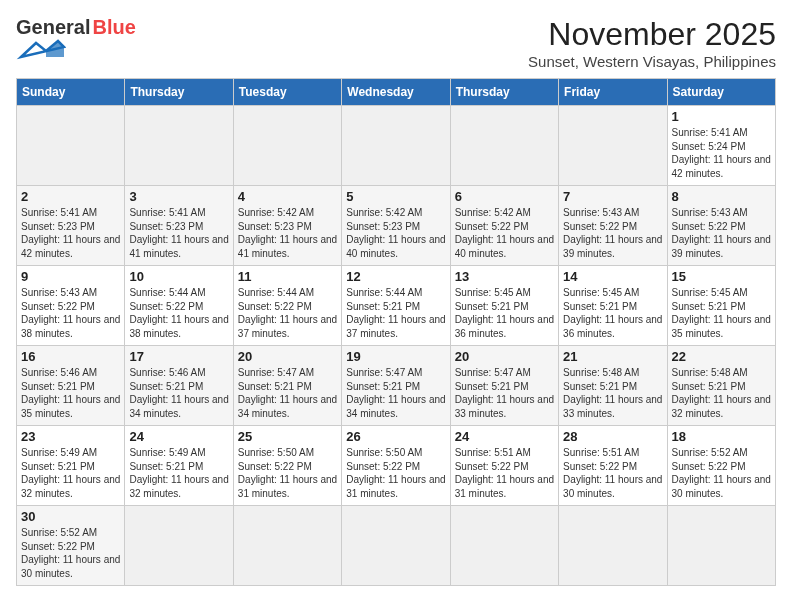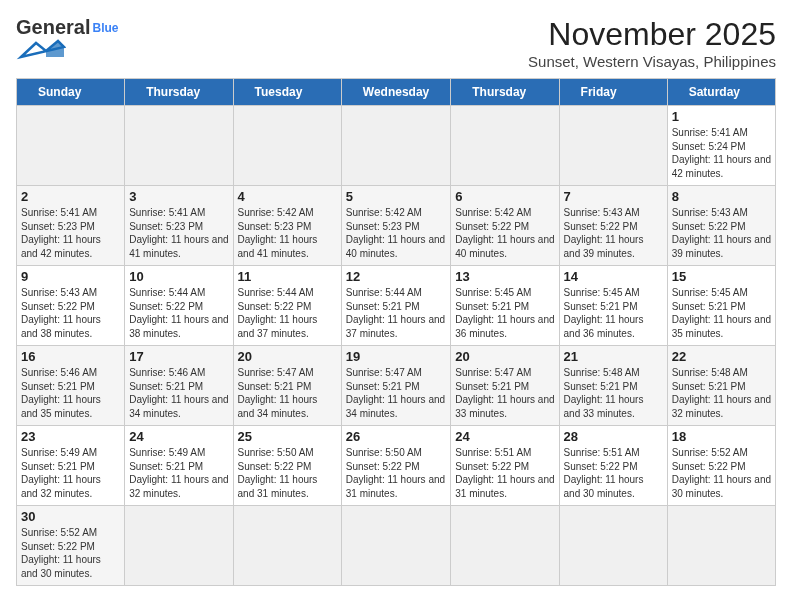--- a/index.html
+++ b/index.html
@@ -36,21 +36,21 @@
     }
     table {
       width: 100%;
       border-collapse: collapse;
       font-size: 11px;
     }
     thead th {
       background: #2a6db5;
       color: #fff;
       text-align: left;
-      padding: 6px 21px;
+      padding: 6px 5px;
       font-size: 12px;
       font-weight: bold;
       border: 1px solid #ccc;
     }
     tbody td {
       border: 1px solid #ccc;
       vertical-align: top;
       padding: 3px 4px;
       width: calc(100% / 7);
       min-height: 70px;
@@ -78,21 +78,21 @@
       background: #f0f0f0 !important;
     }
   </style>
 </head>
 <body>
 
 <div class="header">
   <div class="logo">
     <div style="display:flex;align-items:center;gap:2px;">
       <span style="font-size:20px;font-weight:bold;color:#333;">General</span>
-      <span style="font-size:12px;font-weight:bold;color:#3b82f6;">Blue</span>
+      <span style="font-size:20px;font-weight:bold;color:#ef4444;">Blue</span>
     </div>
     <svg width="50" height="22" viewBox="0 0 50 22">
       <polygon points="5,18 20,4 30,12 42,2 48,8" fill="none" stroke="#1a6dba" stroke-width="2.5"></polygon>
       <polygon points="30,12 42,2 48,8 48,18 30,18" fill="#1a6dba" opacity="0.7"></polygon>
     </svg>
   </div>
   <div class="title-block">
     <h1>November 2025</h1>
     <h2>Sunset, Western Visayas, Philippines</h2>
   </div>

